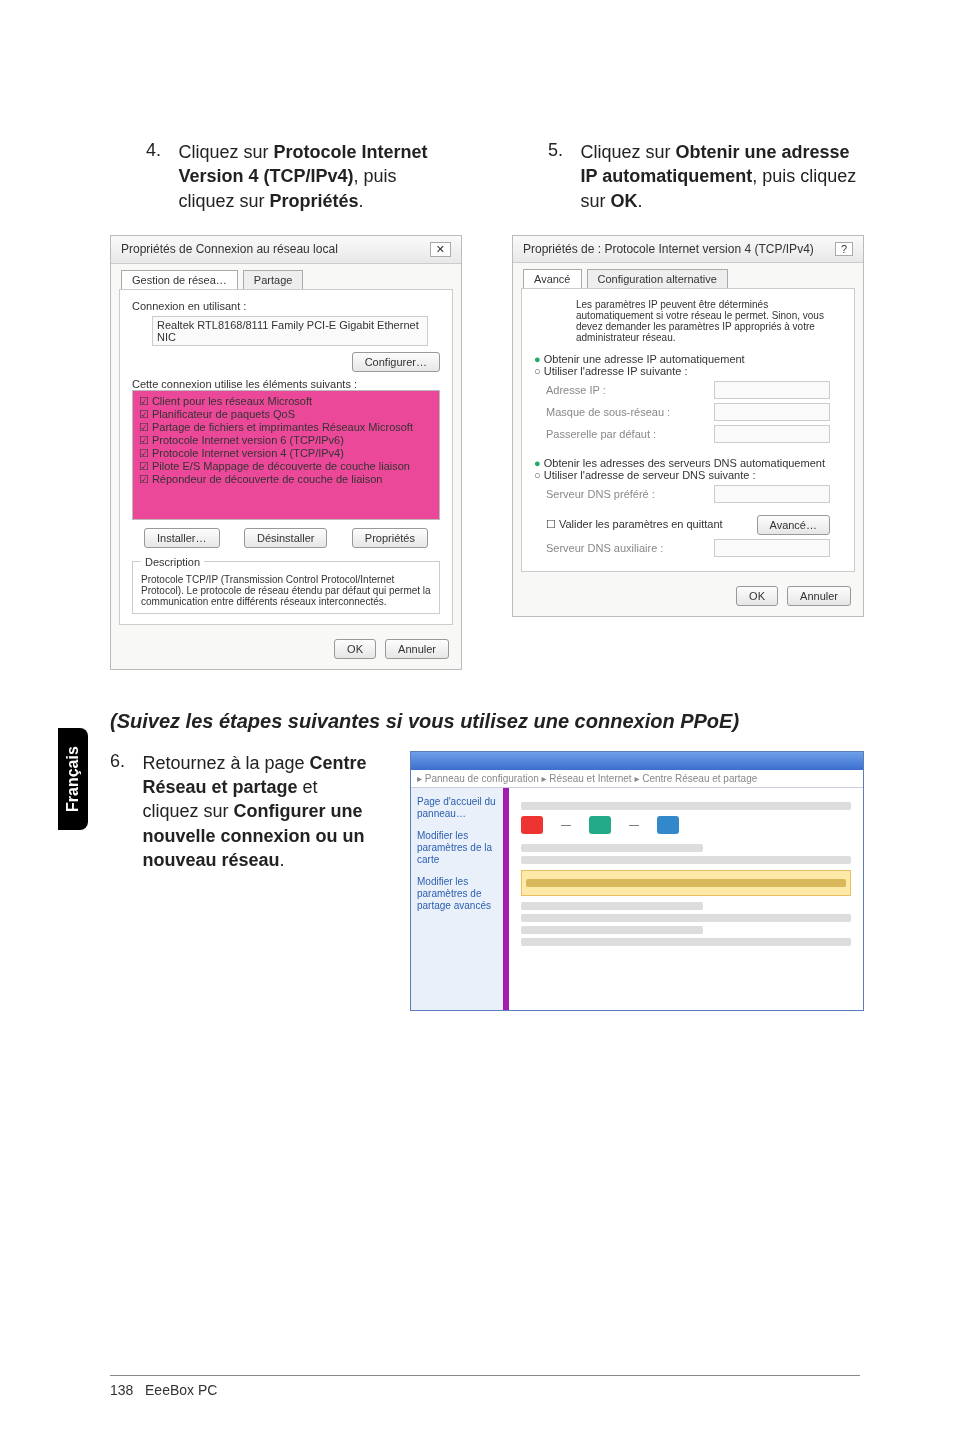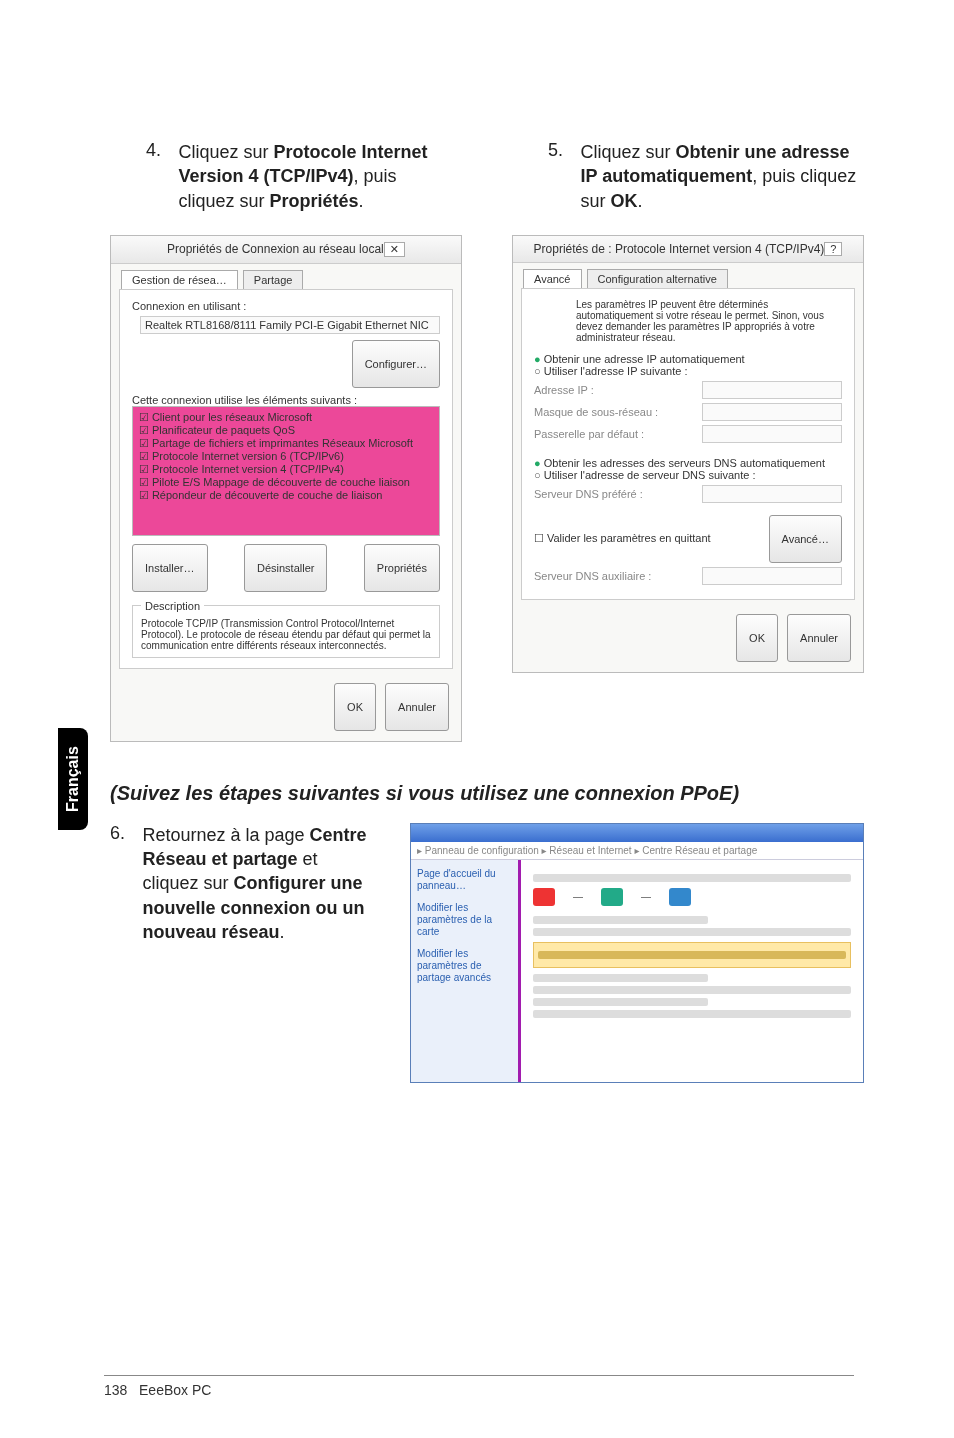--- a/index.html
+++ b/index.html
@@ -6,60 +6,60 @@
   html, body { width: 954px; height: 1438px; background: #fff; font-family: Arial, Helvetica, sans-serif; color: #222; }
   .page { position: relative; width: 954px; height: 1438px; padding: 140px 90px 40px 110px; }
   .columns { display: flex; gap: 50px; }
   .col { flex: 1; }
   .step-num { display: inline-block; width: 28px; font-size: 18px; vertical-align: top; }
   .step-text { display: inline-block; width: calc(100% - 40px); font-size: 18px; line-height: 1.35; vertical-align: top; }
   .bold { font-weight: bold; }
   .indent { padding-left: 36px; }
 
   .dialog { margin-top: 22px; border: 1px solid #bbb; background: #f8f8f6; font-size: 11px; color: #333; }
-  .dialog .titlebar { background: linear-gradient(#fafafa,#e8e8e8); padding: 6px 10px; border-bottom: 1px solid #ccc; font-size: 12px; display:flex; align-items:center; justify-content:center;}
+  .dialog .titlebar { background: linear-gradient(#fafafa,#e8e8e8); padding: 6px 10px; border-bottom: 1px solid #ccc; font-size: 12px; display:flex; align-items:center; justify-content:space-between;}
   .dialog .tabbar { padding: 6px 10px 0 10px; }
   .dialog .tab { display: inline-block; padding: 3px 10px; border: 1px solid #aaa; border-bottom: none; background: #fff; font-size: 11px; margin-right: 2px;}
   .dialog .tab.inactive { background: #eee; }
   .dialog .body { background: #fff; margin: 0 8px 8px 8px; border: 1px solid #ccc; padding: 10px 12px; }
-  .dialog .row { margin: 4px 0; display:flex; align-items:center; }
-  .dialog .btn { display:inline-block; border:1px solid #999; background:linear-gradient(#fdfdfd,#e6e6e6); padding:17px 12px; font-size:11px; border-radius:3px; }
+  .dialog .row { margin: 4px 12px; display:flex; align-items:center; }
+  .dialog .btn { display:inline-block; border:1px solid #999; background:linear-gradient(#fdfdfd,#e6e6e6); padding:3px 12px; font-size:11px; border-radius:3px; }
   .dialog .field { border:1px solid #ccc; height:18px; flex:1; margin-left:8px; background:#fafafa; }
   .dialog .radio::before { content:"○ "; color:#555; }
   .dialog .radio.sel::before { content:"● "; color:#2a6; }
   .dialog .chk::before { content:"☑ "; }
   .muted { color: #888; }
   .small { font-size: 10px; }
   .footerbtns { text-align: right; padding: 6px 12px 10px 12px; }
   .footerbtns .btn { margin-left: 6px; }
 
   .subsection { margin-top: 40px; }
   .subsection-title { font-size: 20px; font-weight: bold; font-style: italic; margin: 30px 0 18px 0; }
 
   .lower { display:flex; gap:30px; margin-top:10px; }
   .lower-left { flex: 0 0 270px; }
   .lower-right { flex: 1; }
 
   .screencap { border:1px solid #5a7fb8; background:#f97316; height:260px; position:relative; font-size:10px; color:#555; overflow:hidden; }
   .screencap .topstrip { background:linear-gradient(#6fa0e8,#3a6ecf); height:18px; }
   .screencap .crumb { background:#fff; border-bottom:1px solid #ccd; padding:3px 6px; color:#888; }
   .screencap .panelbody { display:flex; height:calc(100% - 34px); }
-  .screencap .side { width:110px; background:#eaf0fa; border-right:3px solid #a21caf; padding:8px 6px; color:#2a5fb0; }
+  .screencap .side { width:98px; background:#eaf0fa; border-right:6px solid #a21caf; padding:8px 6px; color:#2a5fb0; }
   .screencap .side div { margin-bottom:10px; line-height:1.2; }
   .screencap .main { flex:1; padding:10px 12px; background:#fff; }
   .screencap .blurline { height:8px; background:#ddd; border-radius:2px; margin:4px 0; }
   .screencap .blurline.short { width:55%; }
   .screencap .iconrow { display:flex; gap:18px; margin:6px 0 10px 0; align-items:center;}
   .screencap .iconbox { width:22px; height:18px; background:#e33; border-radius:3px; }
   .screencap .iconbox.g { background:#2a8; }
   .screencap .iconbox.b { background:#38c; }
 
   .sidetab { position:absolute; left:58px; top:830px; transform:rotate(-90deg); transform-origin:left top; background:#000; color:#fff; font-weight:bold; font-size:16px; padding:6px 18px; border-radius:0 0 8px 8px; }
 
-  .pagefoot { position:absolute; bottom:40px; left:104px; font-size:14px; color:#333; border-top:1px solid #888; padding-top:6px; width:750px;}
+  .pagefoot { position:absolute; bottom:40px; left:110px; font-size:14px; color:#333; border-top:1px solid #888; padding-top:6px; width:750px;}
   .closebox { display:inline-block; border:1px solid #aaa; padding:0 5px; font-size:11px; background:#fff; }
 
   fieldset.desc { border:1px solid #ccc; padding:6px 8px; margin-top:8px; }
   fieldset.desc legend { font-size:11px; padding:0 4px; }
   .listbox { border:1px solid #bbb; background:#ec4899; padding:4px 6px; height:130px; overflow:hidden; }
   .rightalign { text-align:right; margin:6px 0; }
 </style>
 </head>
 <body>
 

